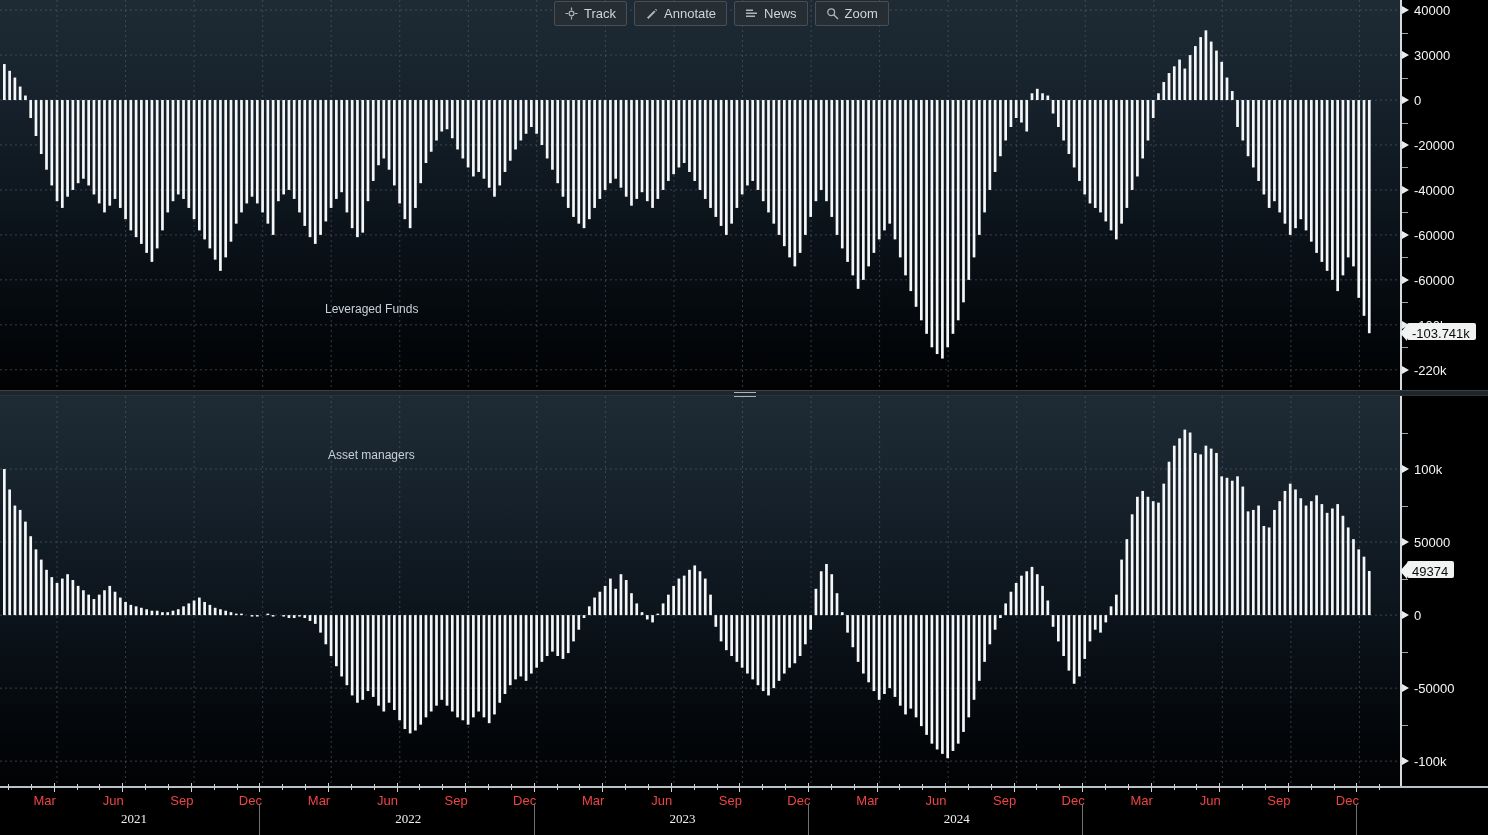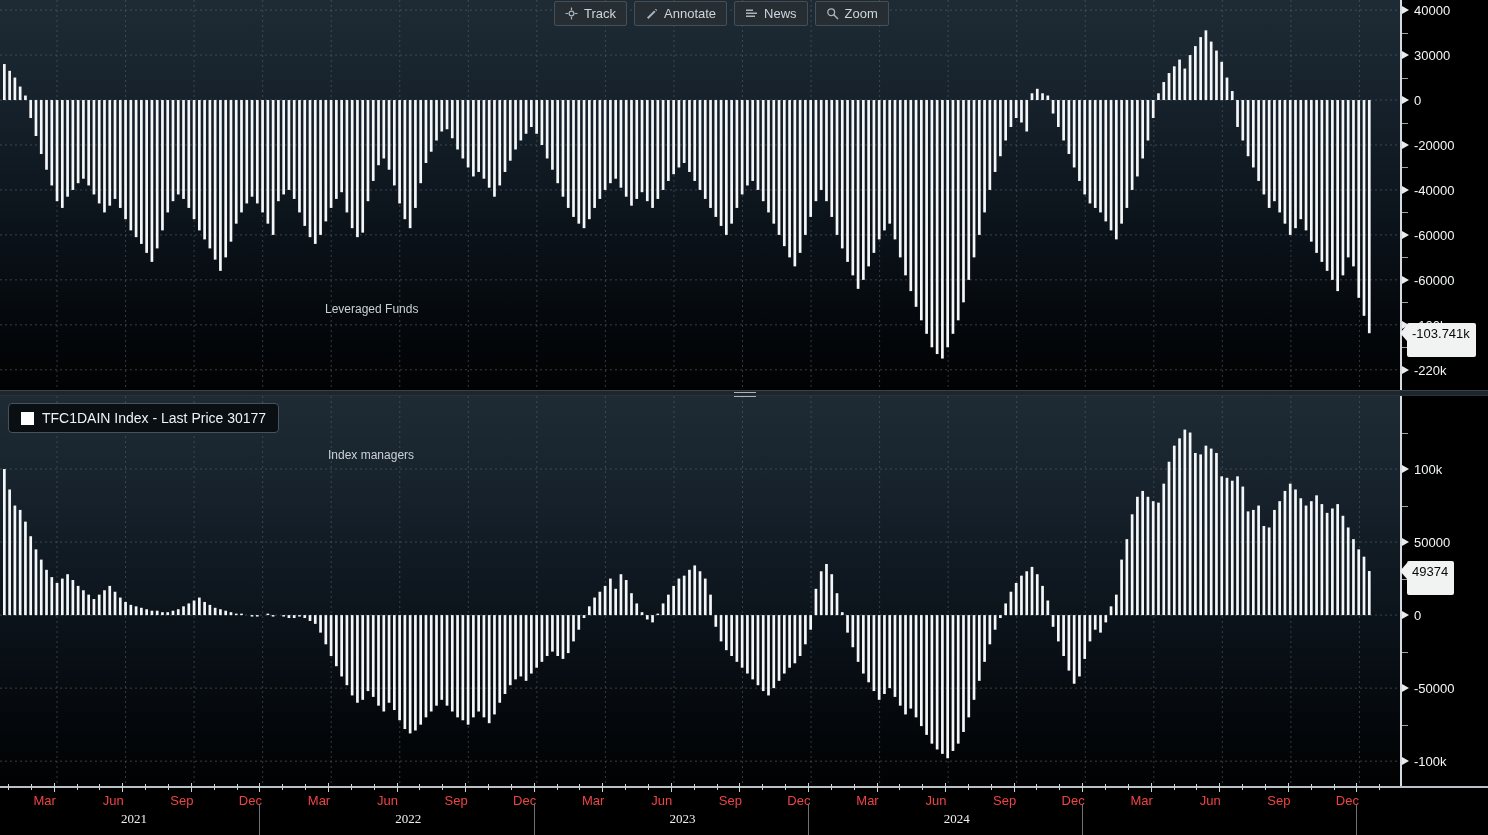--- a/index.html
+++ b/index.html
@@ -20,21 +20,21 @@
   .divider .handle{position:absolute;left:734px;top:1px;width:22px;height:3px;
                    border-top:1px solid #aab4bb;border-bottom:1px solid #aab4bb;}
   .yaxis{position:absolute;left:1400px;width:88px;background:#000;border-left:2px solid #d4dadd;
          box-sizing:border-box;z-index:3;}
   .yaxis-top{top:0;height:390px;}
   .yaxis-bottom{top:396px;height:390px;}
   .ytick-label{position:absolute;left:12px;transform:translateY(-50%);color:#f4f6f7;font-size:13px;white-space:nowrap;}
   .ytick-arrow{position:absolute;left:0;width:0;height:0;transform:translateY(-50%);
                border-top:4px solid transparent;border-bottom:4px solid transparent;border-left:7px solid #e8ecee;}
   .ytick-minor{position:absolute;left:0;width:6px;height:1px;background:#9aa4ab;}
-  .badge{position:absolute;left:5px;height:34px;line-height:21px;padding:0 6px 0 5px;background:#f1f2f2;
+  .badge{position:absolute;left:5px;height:17px;line-height:21px;padding:0 6px 0 5px;background:#f1f2f2;
          color:#0a0a0a;font-size:13px;border-radius:2px;white-space:nowrap;z-index:7;}
   .badge:before{content:"";position:absolute;left:-7px;top:2.5px;width:0;height:0;
                 border-top:8px solid transparent;border-bottom:8px solid transparent;border-right:7px solid #f1f2f2;}
   .xaxis{position:absolute;left:0;top:786px;width:1488px;height:49px;background:#000;
          border-top:2px solid #b9c1c6;box-sizing:border-box;z-index:2;}
   .xtick{position:absolute;width:1px;background:#cdd4d8;}
   .xlabel{position:absolute;top:5px;color:#ef4444;font-size:13px;transform:translateX(-50%);white-space:nowrap;}
   .ylabel-year{position:absolute;top:23px;color:#eef1f2;font-size:13px;transform:translateX(-50%);white-space:nowrap;font-family:Liberation Serif, serif;}
   .year-divider{position:absolute;top:16px;height:33px;width:1px;background:#6a7277;}
   .toolbar{position:absolute;left:554px;top:1px;display:flex;gap:7px;z-index:8;}
@@ -624,25 +624,21 @@
         <rect x="1325.77" y="116.85" width="2.7" height="102.25" fill="#f4f6f7"></rect>
         <rect x="1331.04" y="112.47" width="2.7" height="106.63" fill="#f4f6f7"></rect>
         <rect x="1336.31" y="108.09" width="2.7" height="111.01" fill="#f4f6f7"></rect>
         <rect x="1341.58" y="119.78" width="2.7" height="99.33" fill="#f4f6f7"></rect>
         <rect x="1346.85" y="131.46" width="2.7" height="87.64" fill="#f4f6f7"></rect>
         <rect x="1352.12" y="143.15" width="2.7" height="75.96" fill="#f4f6f7"></rect>
         <rect x="1357.39" y="153.37" width="2.7" height="65.73" fill="#f4f6f7"></rect>
         <rect x="1362.66" y="160.67" width="2.7" height="58.43" fill="#f4f6f7"></rect>
         <rect x="1367.93" y="175.02" width="2.7" height="44.08" fill="#f4f6f7"></rect>
       </svg>
-    <div class="legend" style="left:8px;top:7px;">
-      <span class="swatch"></span>
-      <span>TFC1DAIN Index - Last Price 30177</span>
-    </div>
-    <div class="annotation" style="left:328px;top:52px;">Index managers</div>
+    <div class="annotation" style="left:328px;top:52px;">Asset managers</div>
   </div>
 
   <div class="yaxis yaxis-top">
     <div class="badge" style="top: 322.722px;">-103.741k</div>
   <div class="ytick-arrow" style="top: 10.1153px;"></div>
       <div class="ytick-label" style="top: 10.1153px;">40000</div>
       <div class="ytick-arrow" style="top: 55.072px;"></div>
       <div class="ytick-label" style="top: 55.072px;">30000</div>
       <div class="ytick-arrow" style="top: 100.029px;"></div>
       <div class="ytick-label" style="top: 100.029px;">0</div>

